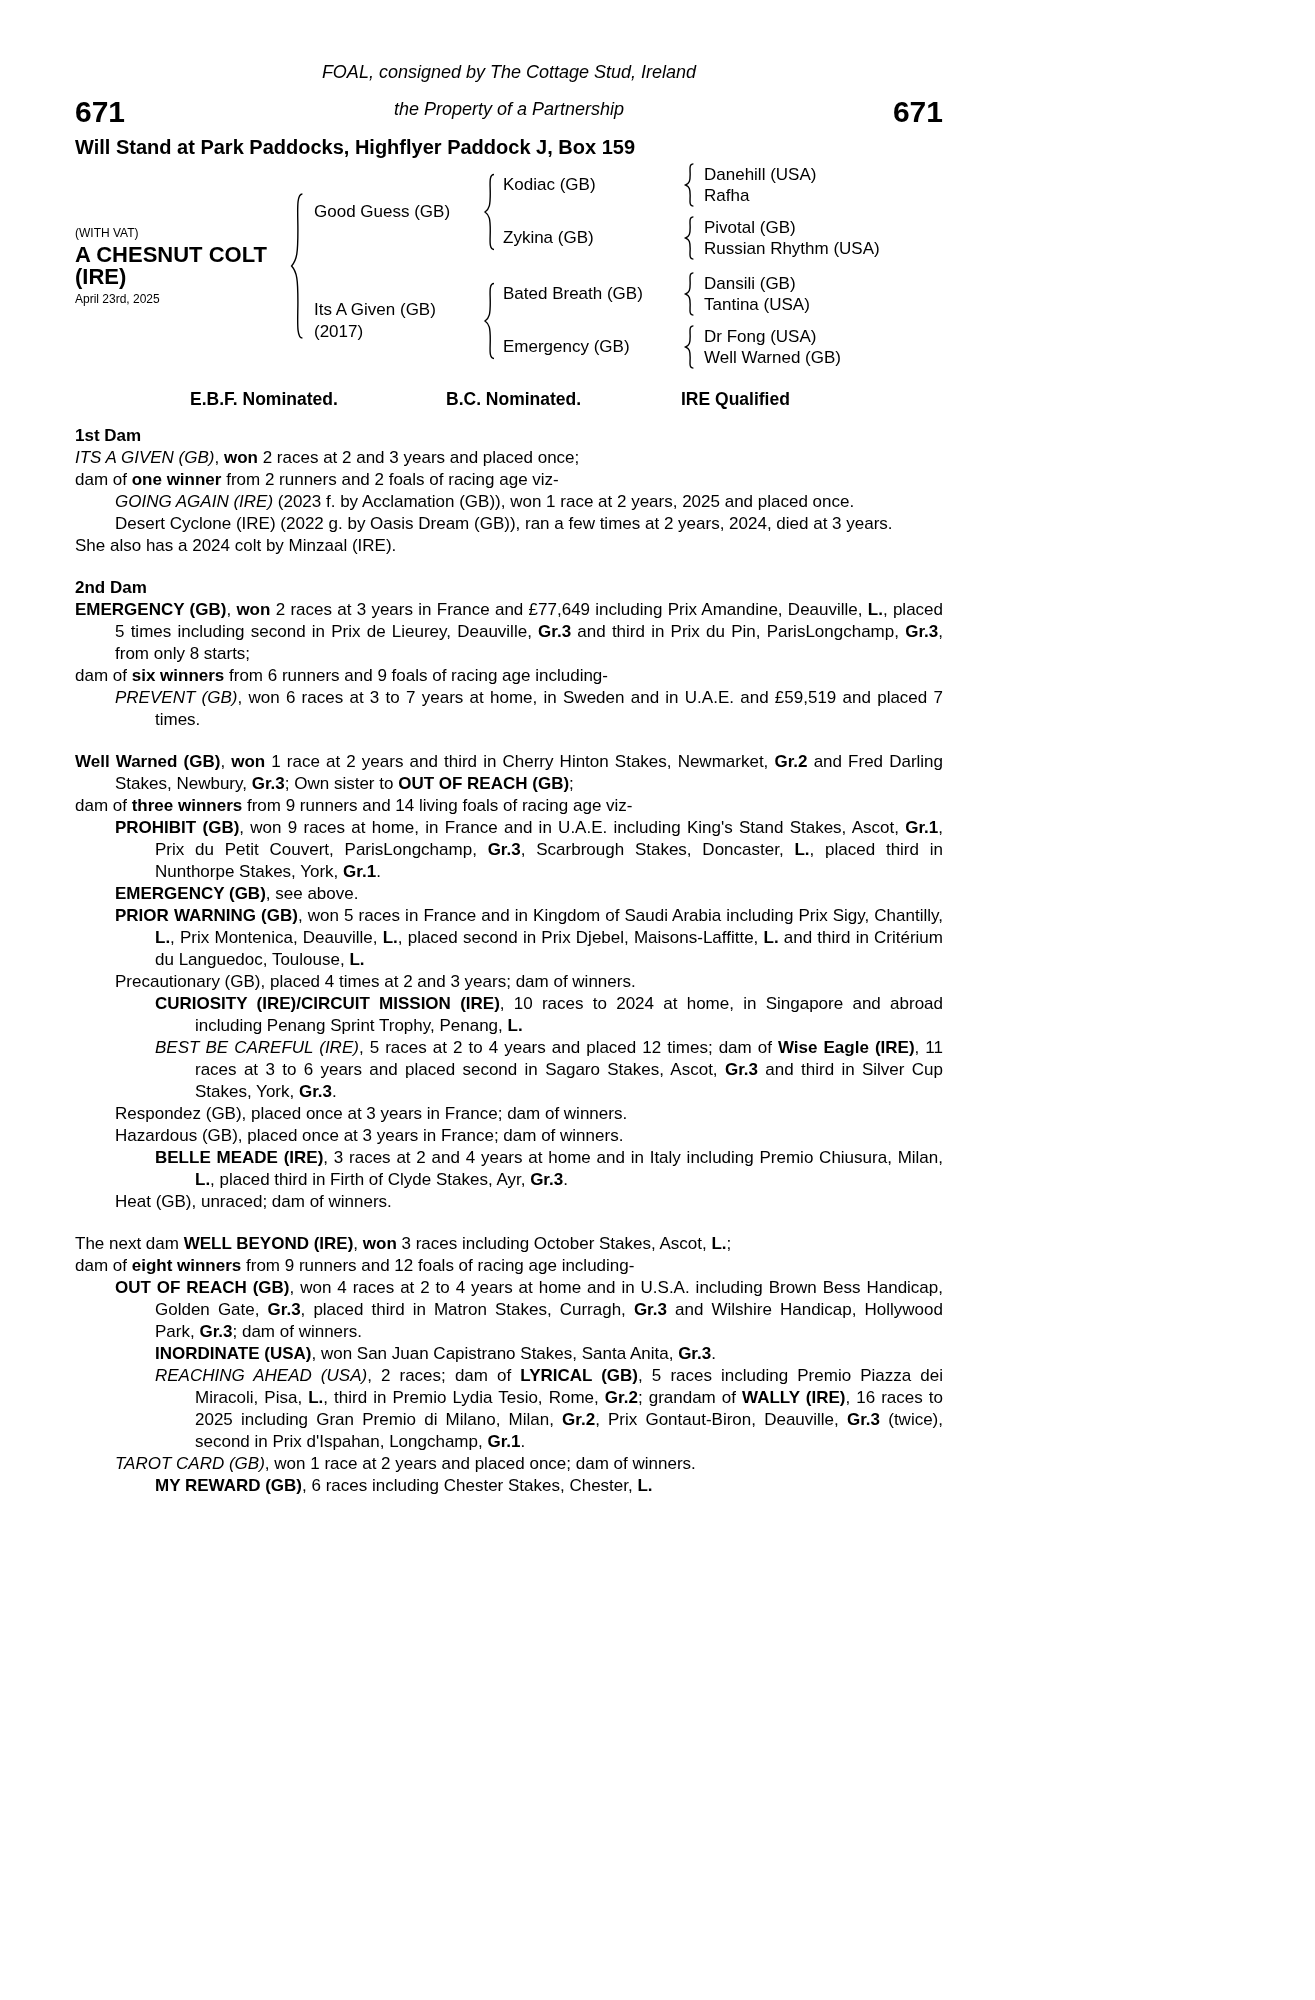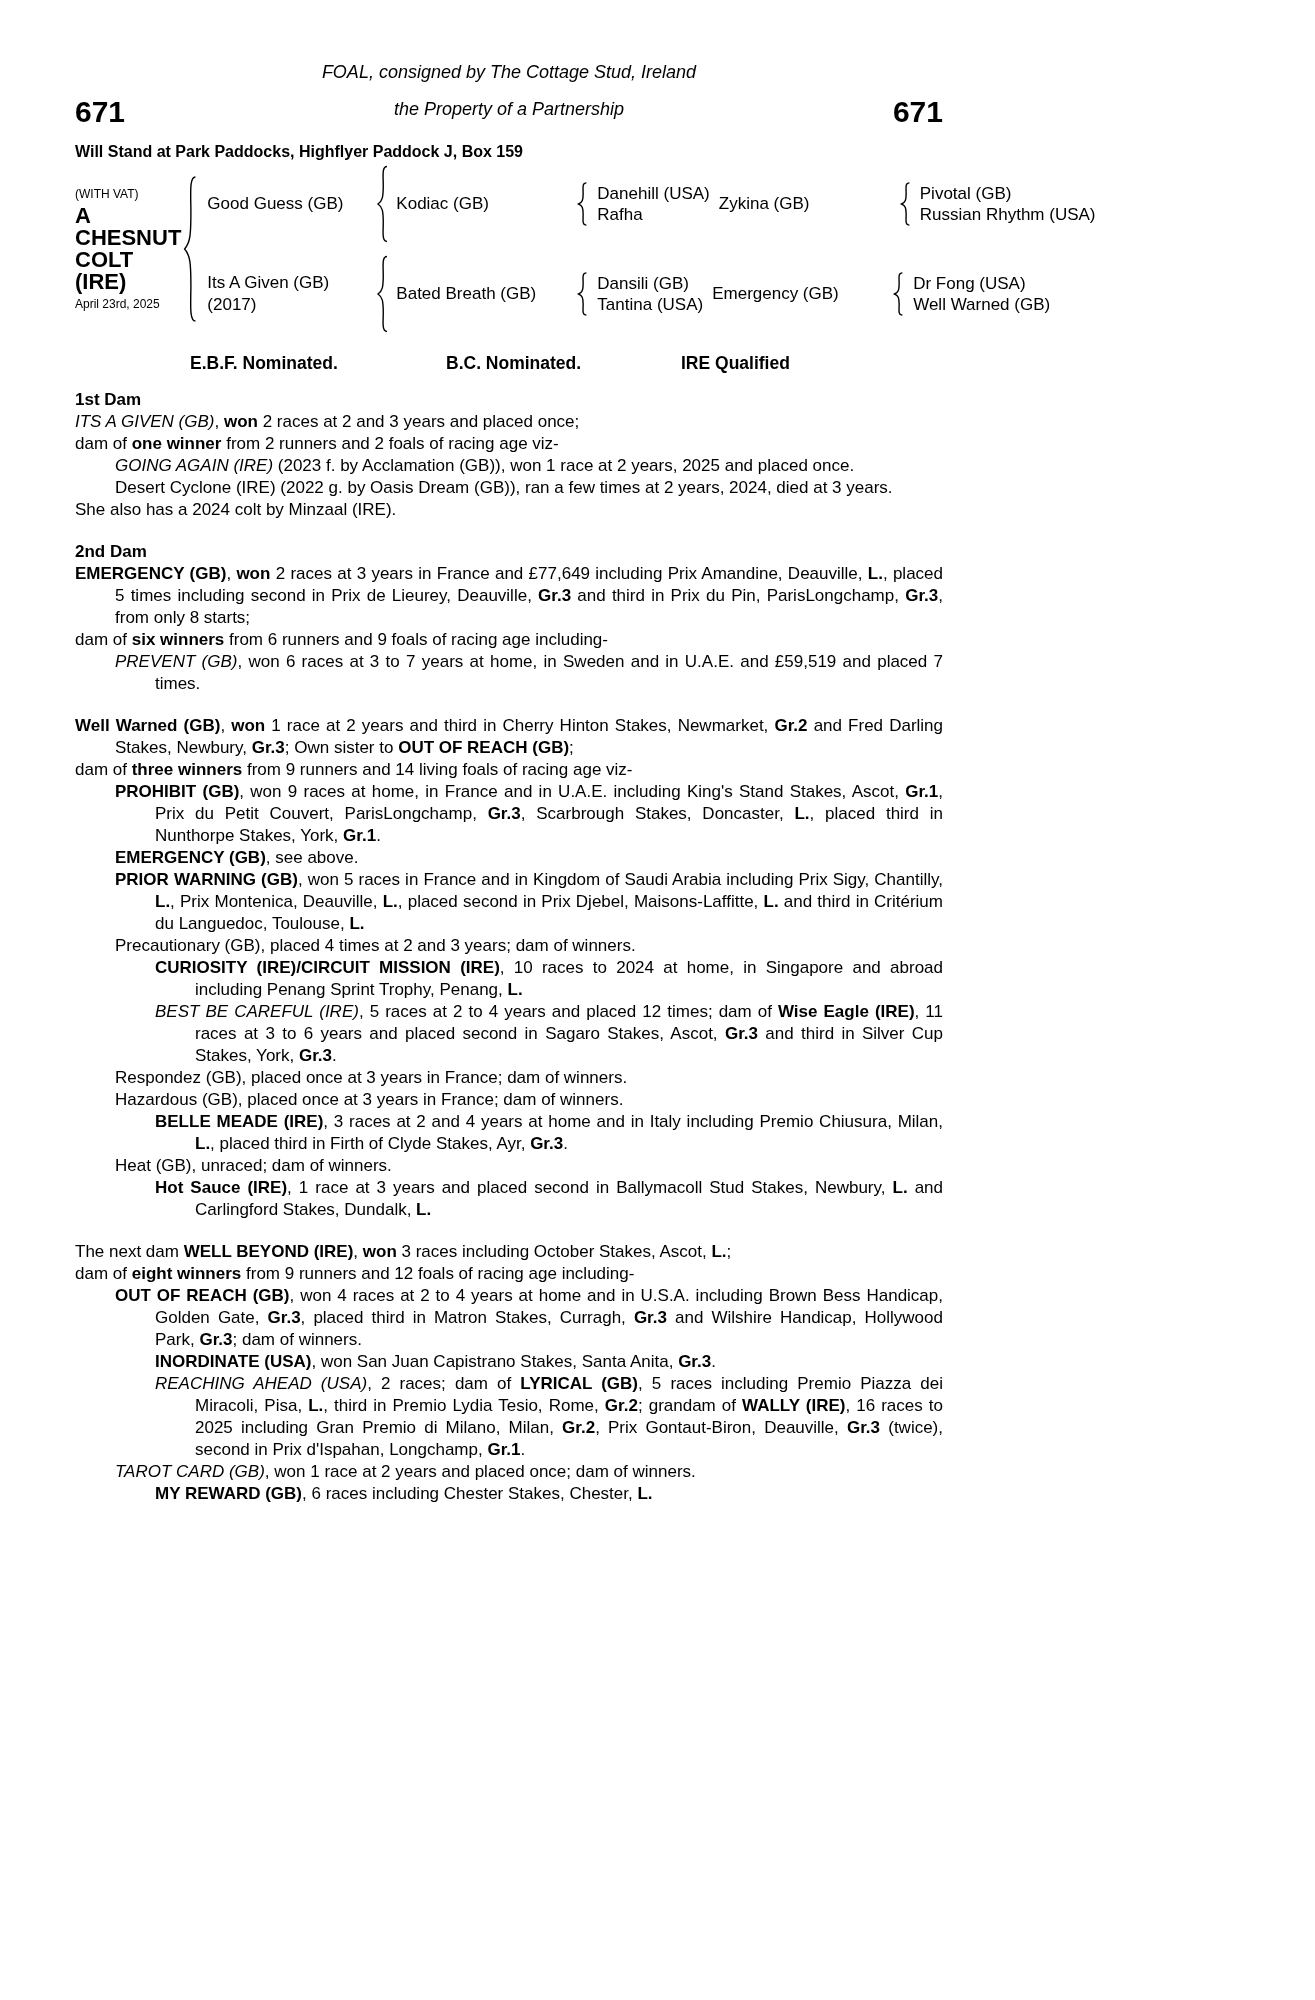--- a/index.html
+++ b/index.html
@@ -11,36 +11,36 @@
   }
   .page { width:868px; margin-left:75px; padding-top:62px; }
 
   
   .consignor { text-align:center; font-style:italic; font-size:18px; line-height:21px; }
   .lot-row { position:relative; height:42px; margin-top:8px; }
   .lot-number { position:absolute; top:4px; font-weight:bold; font-size:30px; line-height:34px; }
   .lot-number.left { left:0; }
   .lot-number.right { right:0; }
   .property { text-align:center; font-style:italic; font-size:18px; padding-top:8px; }
-  .stand-line { font-weight:bold; font-size:16px; margin-top:10px; }
+  .stand-line { font-weight:bold; font-size:20px; margin-top:3px; }
 
   
   .pedigree { display:flex; align-items:center; margin-top:4px; font-size:17px; }
   .ped-left { width:213px; line-height:22px; }
   .ped-left .vat, .ped-left .dob { font-size:12px; }
   .ped-left .horse-name, .ped-left .horse-suffix { font-weight:bold; font-size:22px; }
   .brace { display:flex; align-items:center; flex:0 0 auto; }
   .brace-svg path { fill:none; stroke:#000; stroke-width:1.4; }
   .brace.big .brace-svg { width:18px; height:150px; }
   .brace.med .brace-svg { width:15px; height:78px; }
   .brace.small .brace-svg { width:13px; height:44px; }
   .ped-parents { display:flex; flex-direction:column; gap:12px; margin-left:8px; }
   .parent-group { display:flex; align-items:center; }
   .parent-name { width:168px; line-height:22px; }
-  .gp-col { display:flex; flex-direction:row; gap:9px; margin-left:6px; }
+  .gp-col { display:flex; flex-direction:column; gap:9px; margin-left:6px; }
   .gp-row { display:flex; align-items:center; }
   .gp-name { width:180px; }
   .ggp-col { margin-left:8px; }
   .ggp { height:21px; line-height:21px; white-space:nowrap; }
 
   
   .nominations { display:flex; margin-top:20px; padding-left:115px; font-weight:bold; font-size:17.5px; }
   .nominations .nom-1 { width:256px; }
   .nominations .nom-2 { width:235px; }
 
@@ -188,21 +188,20 @@
       <p class="para indent-1"><span class="b">PROHIBIT (GB)</span><span>, won 9 races at home, in France and in U.A.E. including King's Stand Stakes, Ascot, </span><span class="b">Gr.1</span><span>, Prix du Petit Couvert, ParisLongchamp, </span><span class="b">Gr.3</span><span>, Scarbrough Stakes, Doncaster, </span><span class="b">L.</span><span>, placed third in Nunthorpe Stakes, York, </span><span class="b">Gr.1</span><span>.</span></p>
       <p class="para indent-1"><span class="b">EMERGENCY (GB)</span><span>, see above.</span></p>
       <p class="para indent-1"><span class="b">PRIOR WARNING (GB)</span><span>, won 5 races in France and in Kingdom of Saudi Arabia including Prix Sigy, Chantilly, </span><span class="b">L.</span><span>, Prix Montenica, Deauville, </span><span class="b">L.</span><span>, placed second in Prix Djebel, Maisons-Laffitte, </span><span class="b">L.</span><span> and third in Critérium du Languedoc, Toulouse, </span><span class="b">L.</span></p>
       <p class="para indent-1"><span>Precautionary (GB), placed 4 times at 2 and 3 years; dam of winners.</span></p>
       <p class="para indent-2"><span class="b">CURIOSITY (IRE)/CIRCUIT MISSION (IRE)</span><span>, 10 races to 2024 at home, in Singapore and abroad including Penang Sprint Trophy, Penang, </span><span class="b">L.</span></p>
       <p class="para indent-2"><span class="i">BEST BE CAREFUL (IRE)</span><span>, 5 races at 2 to 4 years and placed 12 times; dam of </span><span class="b">Wise Eagle (IRE)</span><span>, 11 races at 3 to 6 years and placed second in Sagaro Stakes, Ascot, </span><span class="b">Gr.3</span><span> and third in Silver Cup Stakes, York, </span><span class="b">Gr.3</span><span>.</span></p>
       <p class="para indent-1"><span>Respondez (GB), placed once at 3 years in France; dam of winners.</span></p>
       <p class="para indent-1"><span>Hazardous (GB), placed once at 3 years in France; dam of winners.</span></p>
       <p class="para indent-2"><span class="b">BELLE MEADE (IRE)</span><span>, 3 races at 2 and 4 years at home and in Italy including Premio Chiusura, Milan, </span><span class="b">L.</span><span>, placed third in Firth of Clyde Stakes, Ayr, </span><span class="b">Gr.3</span><span>.</span></p>
       <p class="para indent-1"><span>Heat (GB), unraced; dam of winners.</span></p>
-      <p class="para indent-2"><span class="b">Hot Sauce (IRE)</span><span>, 1 race at 3 years and placed second in Ballymacoll Stud Stakes, Newbury, </span><span class="b">L.</span><span> and Carlingford Stakes, Dundalk, </span><span class="b">L.</span></p>
       <div class="spacer"></div>
       <p class="para indent-0"><span>The next dam </span><span class="b">WELL BEYOND (IRE)</span><span>, </span><span class="b">won</span><span> 3 races including October Stakes, Ascot, </span><span class="b">L.</span><span>;</span></p>
       <p class="para indent-0"><span>dam of </span><span class="b">eight winners</span><span> from 9 runners and 12 foals of racing age including-</span></p>
       <p class="para indent-1"><span class="b">OUT OF REACH (GB)</span><span>, won 4 races at 2 to 4 years at home and in U.S.A. including Brown Bess Handicap, Golden Gate, </span><span class="b">Gr.3</span><span>, placed third in Matron Stakes, Curragh, </span><span class="b">Gr.3</span><span> and Wilshire Handicap, Hollywood Park, </span><span class="b">Gr.3</span><span>; dam of winners.</span></p>
       <p class="para indent-2"><span class="b">INORDINATE (USA)</span><span>, won San Juan Capistrano Stakes, Santa Anita, </span><span class="b">Gr.3</span><span>.</span></p>
       <p class="para indent-2"><span class="i">REACHING AHEAD (USA)</span><span>, 2 races; dam of </span><span class="b">LYRICAL (GB)</span><span>, 5 races including Premio Piazza dei Miracoli, Pisa, </span><span class="b">L.</span><span>, third in Premio Lydia Tesio, Rome, </span><span class="b">Gr.2</span><span>; grandam of </span><span class="b">WALLY (IRE)</span><span>, 16 races to 2025 including Gran Premio di Milano, Milan, </span><span class="b">Gr.2</span><span>, Prix Gontaut-Biron, Deauville, </span><span class="b">Gr.3</span><span> (twice), second in Prix d'Ispahan, Longchamp, </span><span class="b">Gr.1</span><span>.</span></p>
       <p class="para indent-1"><span class="i">TAROT CARD (GB)</span><span>, won 1 race at 2 years and placed once; dam of winners.</span></p>
       <p class="para indent-2"><span class="b">MY REWARD (GB)</span><span>, 6 races including Chester Stakes, Chester, </span><span class="b">L.</span></p>
     </div>
 

